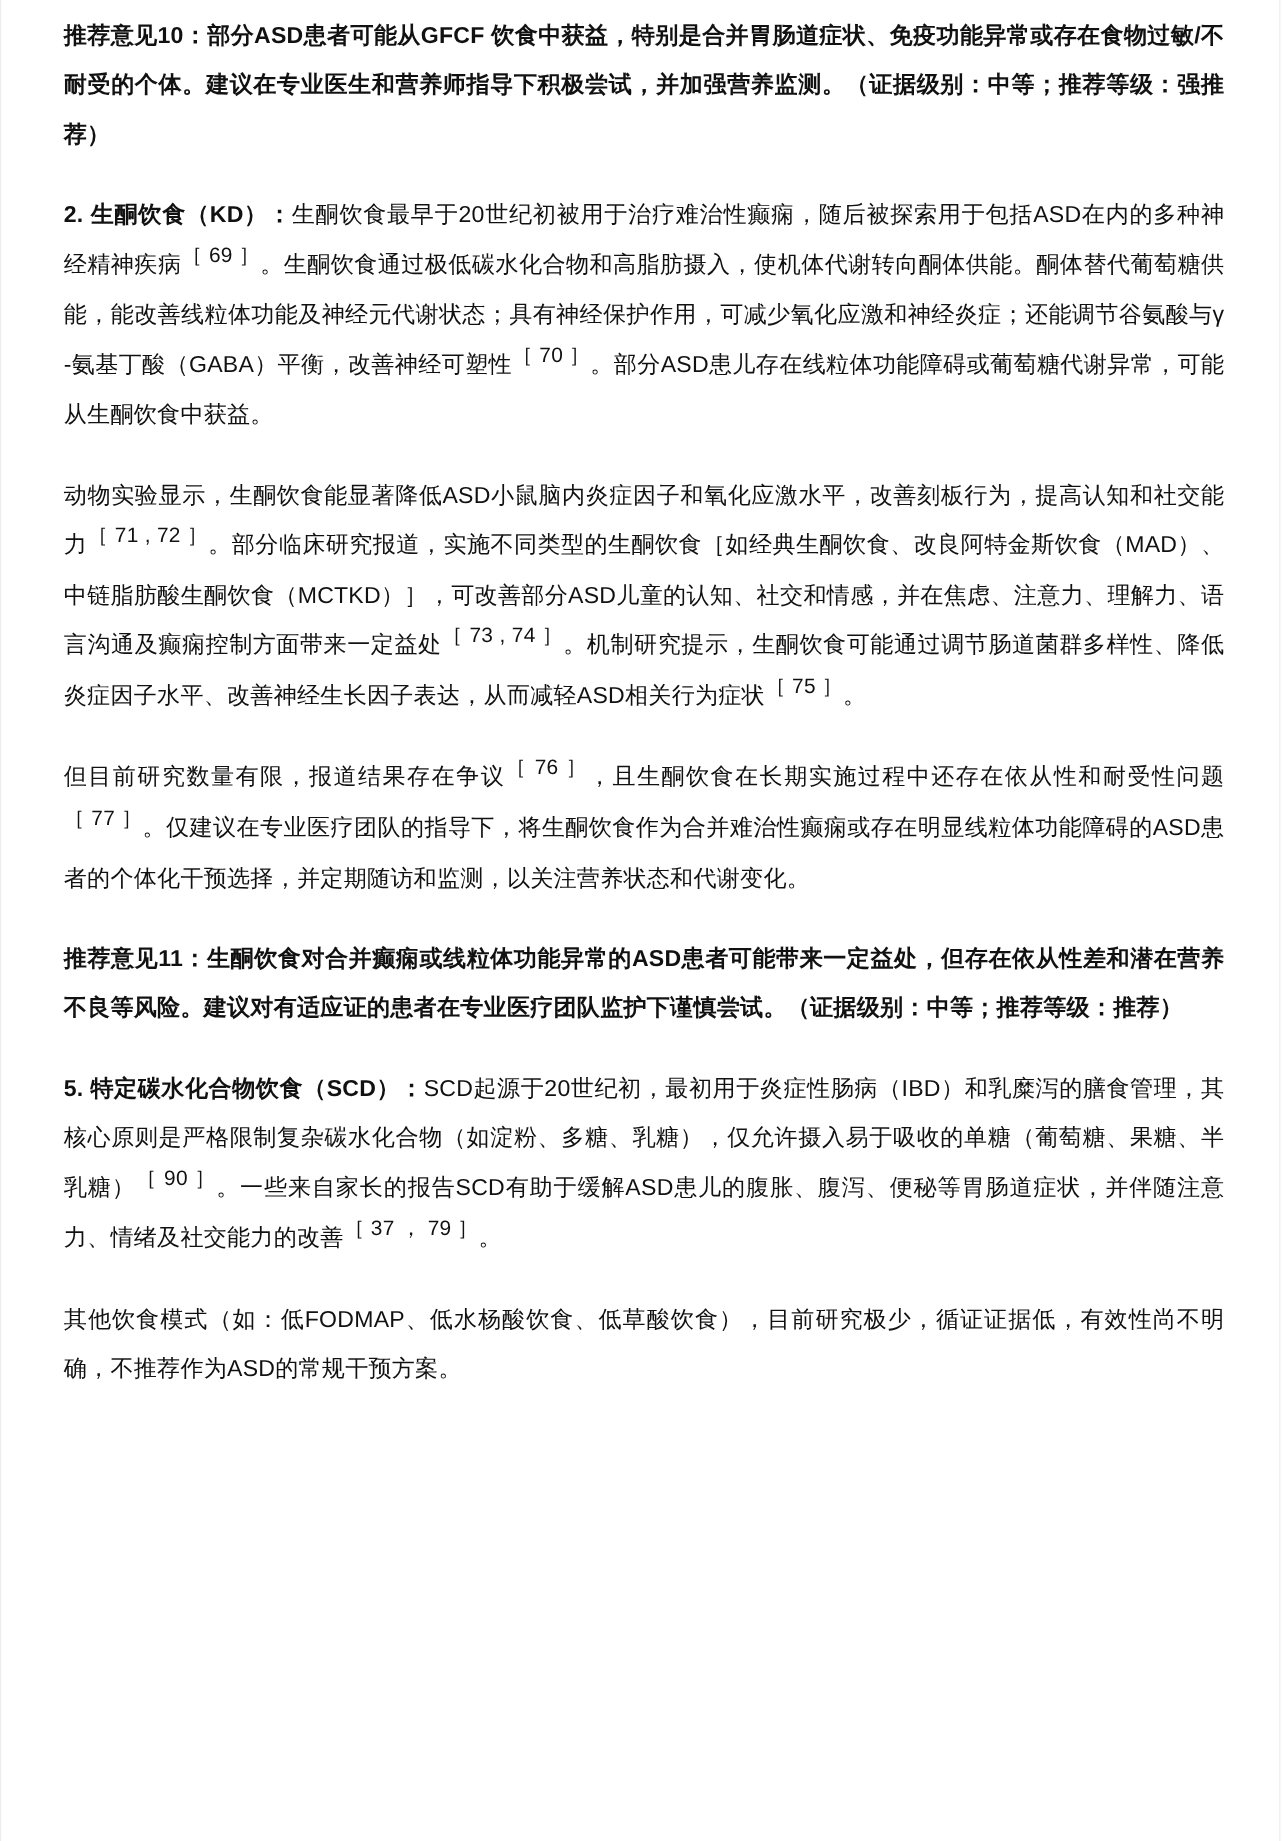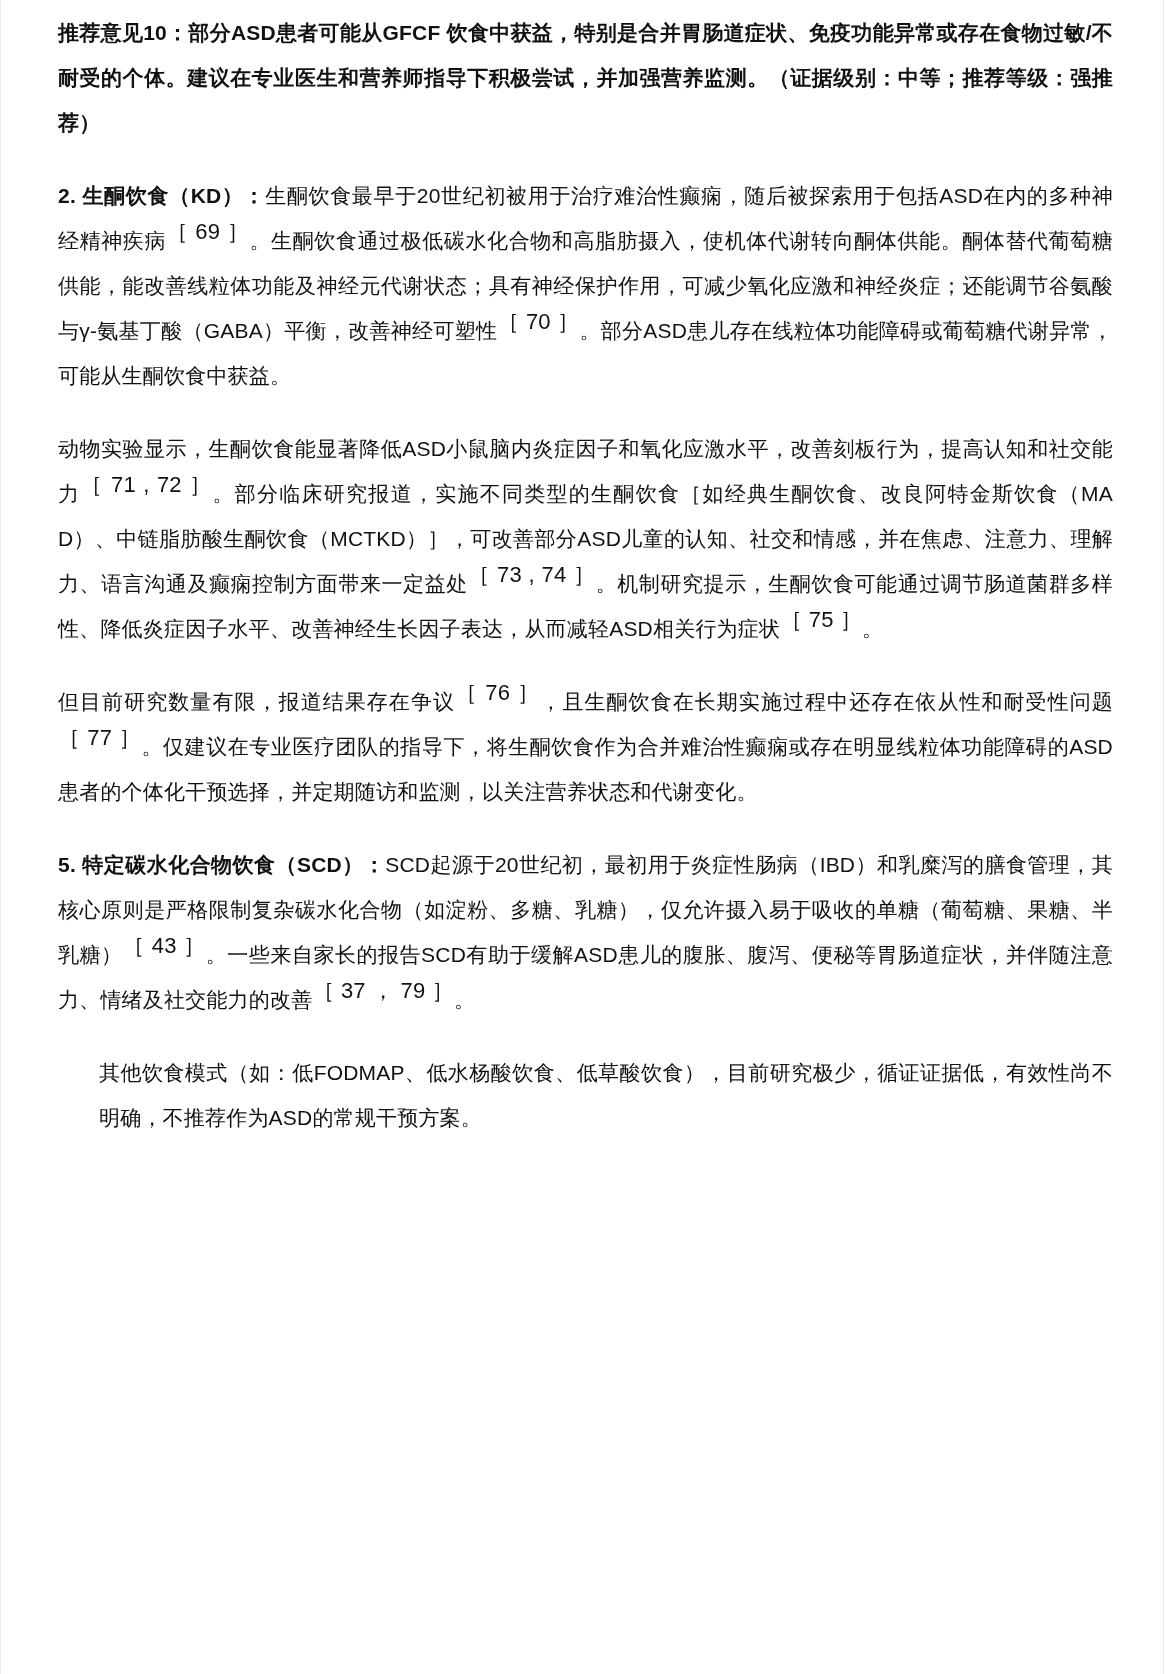--- a/index.html
+++ b/index.html
@@ -22,36 +22,37 @@
     background: #ffffff;
   }
   .para {
     margin: 0 0 28px 0;
     font-size: 21px;
     line-height: 45px;
     text-align: justify;
     letter-spacing: 0.2px;
     word-break: break-all;
   }
-  .para:last-child { margin-bottom: 0; margin-left: 41px; }
+  .para:last-child { margin-bottom: 0; }
   .para.bold { font-weight: 700; }
   span.bold { font-weight: 700; }
   span.regular { font-weight: 400; }
   span.citation {
     position: relative;
     top: -9px;
-    font-size: 22px;
+    font-size: 19px;
     white-space: nowrap;
   }
 </style>
 </head>
 <body>
 
 <main class="page">
   <article id="doc-content">
       <p class="para bold"><span class="bold">推荐意见10：部分ASD患者可能从GFCF 饮食中获益，特别是合并胃肠道症状、免疫功能异常或存在食物过敏/不耐受的个体。建议在专业医生和营养师指导下积极尝试，并加强营养监测。（证据级别：中等；推荐等级：强推荐）</span></p>
       <p class="para"><span class="bold">2. 生酮饮食（KD）：</span><span class="regular">生酮饮食最早于20世纪初被用于治疗难治性癫痫，随后被探索用于包括ASD在内的多种神经精神疾病</span><span class="citation">［ 69 ］</span><span class="regular">。生酮饮食通过极低碳水化合物和高脂肪摄入，使机体代谢转向酮体供能。酮体替代葡萄糖供能，能改善线粒体功能及神经元代谢状态；具有神经保护作用，可减少氧化应激和神经炎症；还能调节谷氨酸与γ-氨基丁酸（GABA）平衡，改善神经可塑性</span><span class="citation">［ 70 ］</span><span class="regular">。部分ASD患儿存在线粒体功能障碍或葡萄糖代谢异常，可能从生酮饮食中获益。</span></p>
       <p class="para"><span class="regular">动物实验显示，生酮饮食能显著降低ASD小鼠脑内炎症因子和氧化应激水平，改善刻板行为，提高认知和社交能力</span><span class="citation">［ 71 , 72 ］</span><span class="regular">。部分临床研究报道，实施不同类型的生酮饮食［如经典生酮饮食、改良阿特金斯饮食（MAD）、中链脂肪酸生酮饮食（MCTKD）］，可改善部分ASD儿童的认知、社交和情感，并在焦虑、注意力、理解力、语言沟通及癫痫控制方面带来一定益处</span><span class="citation">［ 73 , 74 ］</span><span class="regular">。机制研究提示，生酮饮食可能通过调节肠道菌群多样性、降低炎症因子水平、改善神经生长因子表达，从而减轻ASD相关行为症状</span><span class="citation">［ 75 ］</span><span class="regular">。</span></p>
       <p class="para"><span class="regular">但目前研究数量有限，报道结果存在争议</span><span class="citation">［ 76 ］</span><span class="regular">，且生酮饮食在长期实施过程中还存在依从性和耐受性问题</span><span class="citation">［ 77 ］</span><span class="regular">。仅建议在专业医疗团队的指导下，将生酮饮食作为合并难治性癫痫或存在明显线粒体功能障碍的ASD患者的个体化干预选择，并定期随访和监测，以关注营养状态和代谢变化。</span></p>
-      <p class="para"><span class="bold">5. 特定碳水化合物饮食（SCD）：</span><span class="regular">SCD起源于20世纪初，最初用于炎症性肠病（IBD）和乳糜泻的膳食管理，其核心原则是严格限制复杂碳水化合物（如淀粉、多糖、乳糖），仅允许摄入易于吸收的单糖（葡萄糖、果糖、半乳糖）</span><span class="citation">［ 43 ］</span><span class="regular">。一些来自家长的报告SCD有助于缓解ASD患儿的腹胀、腹泻、便秘等胃肠道症状，并伴随注意力、情绪及社交能力的改善</span><span class="citation">［ 37 ， 79 ］</span><span class="regular">。</span></p>
+      <p class="para bold"><span class="bold">推荐意见11：生酮饮食对合并癫痫或线粒体功能异常的ASD患者可能带来一定益处，但存在依从性差和潜在营养不良等风险。建议对有适应证的患者在专业医疗团队监护下谨慎尝试。（证据级别：中等；推荐等级：推荐）</span></p>
+      <p class="para"><span class="bold">5. 特定碳水化合物饮食（SCD）：</span><span class="regular">SCD起源于20世纪初，最初用于炎症性肠病（IBD）和乳糜泻的膳食管理，其核心原则是严格限制复杂碳水化合物（如淀粉、多糖、乳糖），仅允许摄入易于吸收的单糖（葡萄糖、果糖、半乳糖）</span><span class="citation">［ 90 ］</span><span class="regular">。一些来自家长的报告SCD有助于缓解ASD患儿的腹胀、腹泻、便秘等胃肠道症状，并伴随注意力、情绪及社交能力的改善</span><span class="citation">［ 37 ， 79 ］</span><span class="regular">。</span></p>
       <p class="para"><span class="regular">其他饮食模式（如：低FODMAP、低水杨酸饮食、低草酸饮食），目前研究极少，循证证据低，有效性尚不明确，不推荐作为ASD的常规干预方案。</span></p>
     </article>
 </main>
 
 </body></html>

